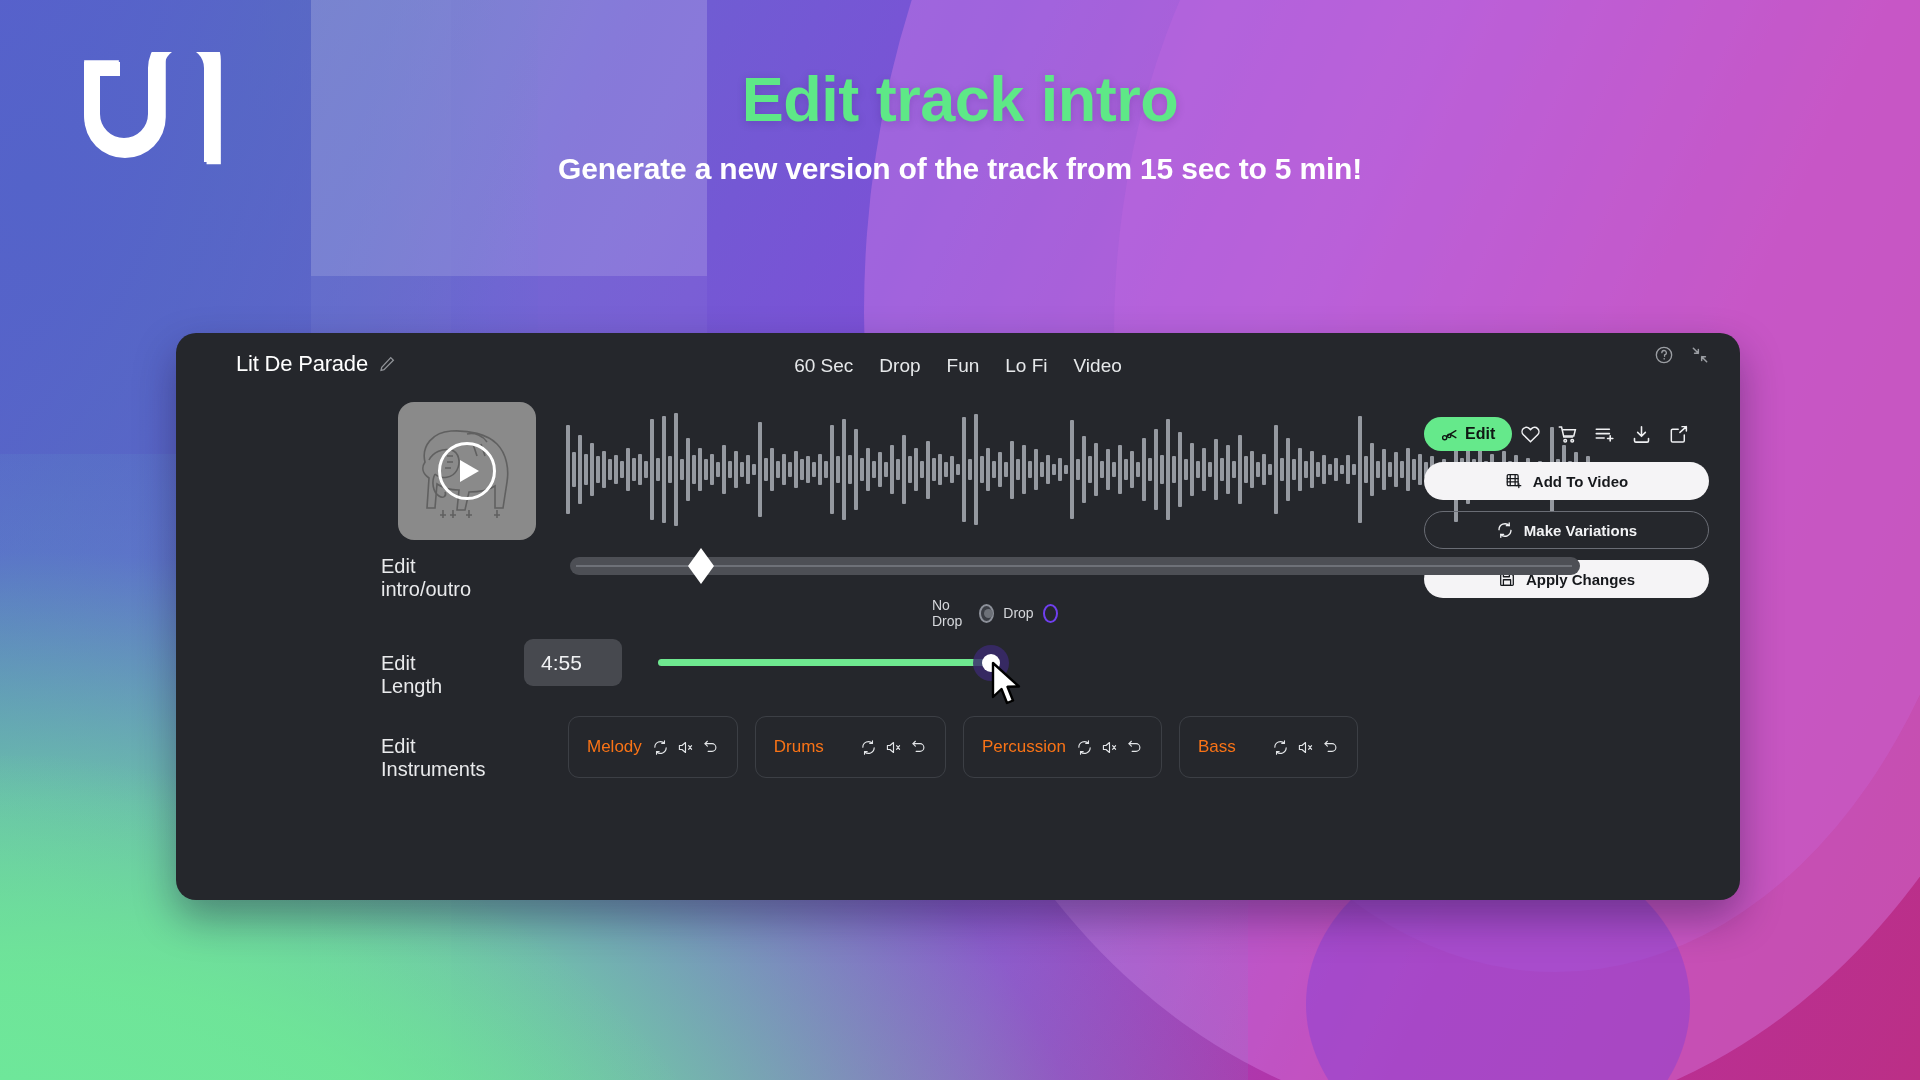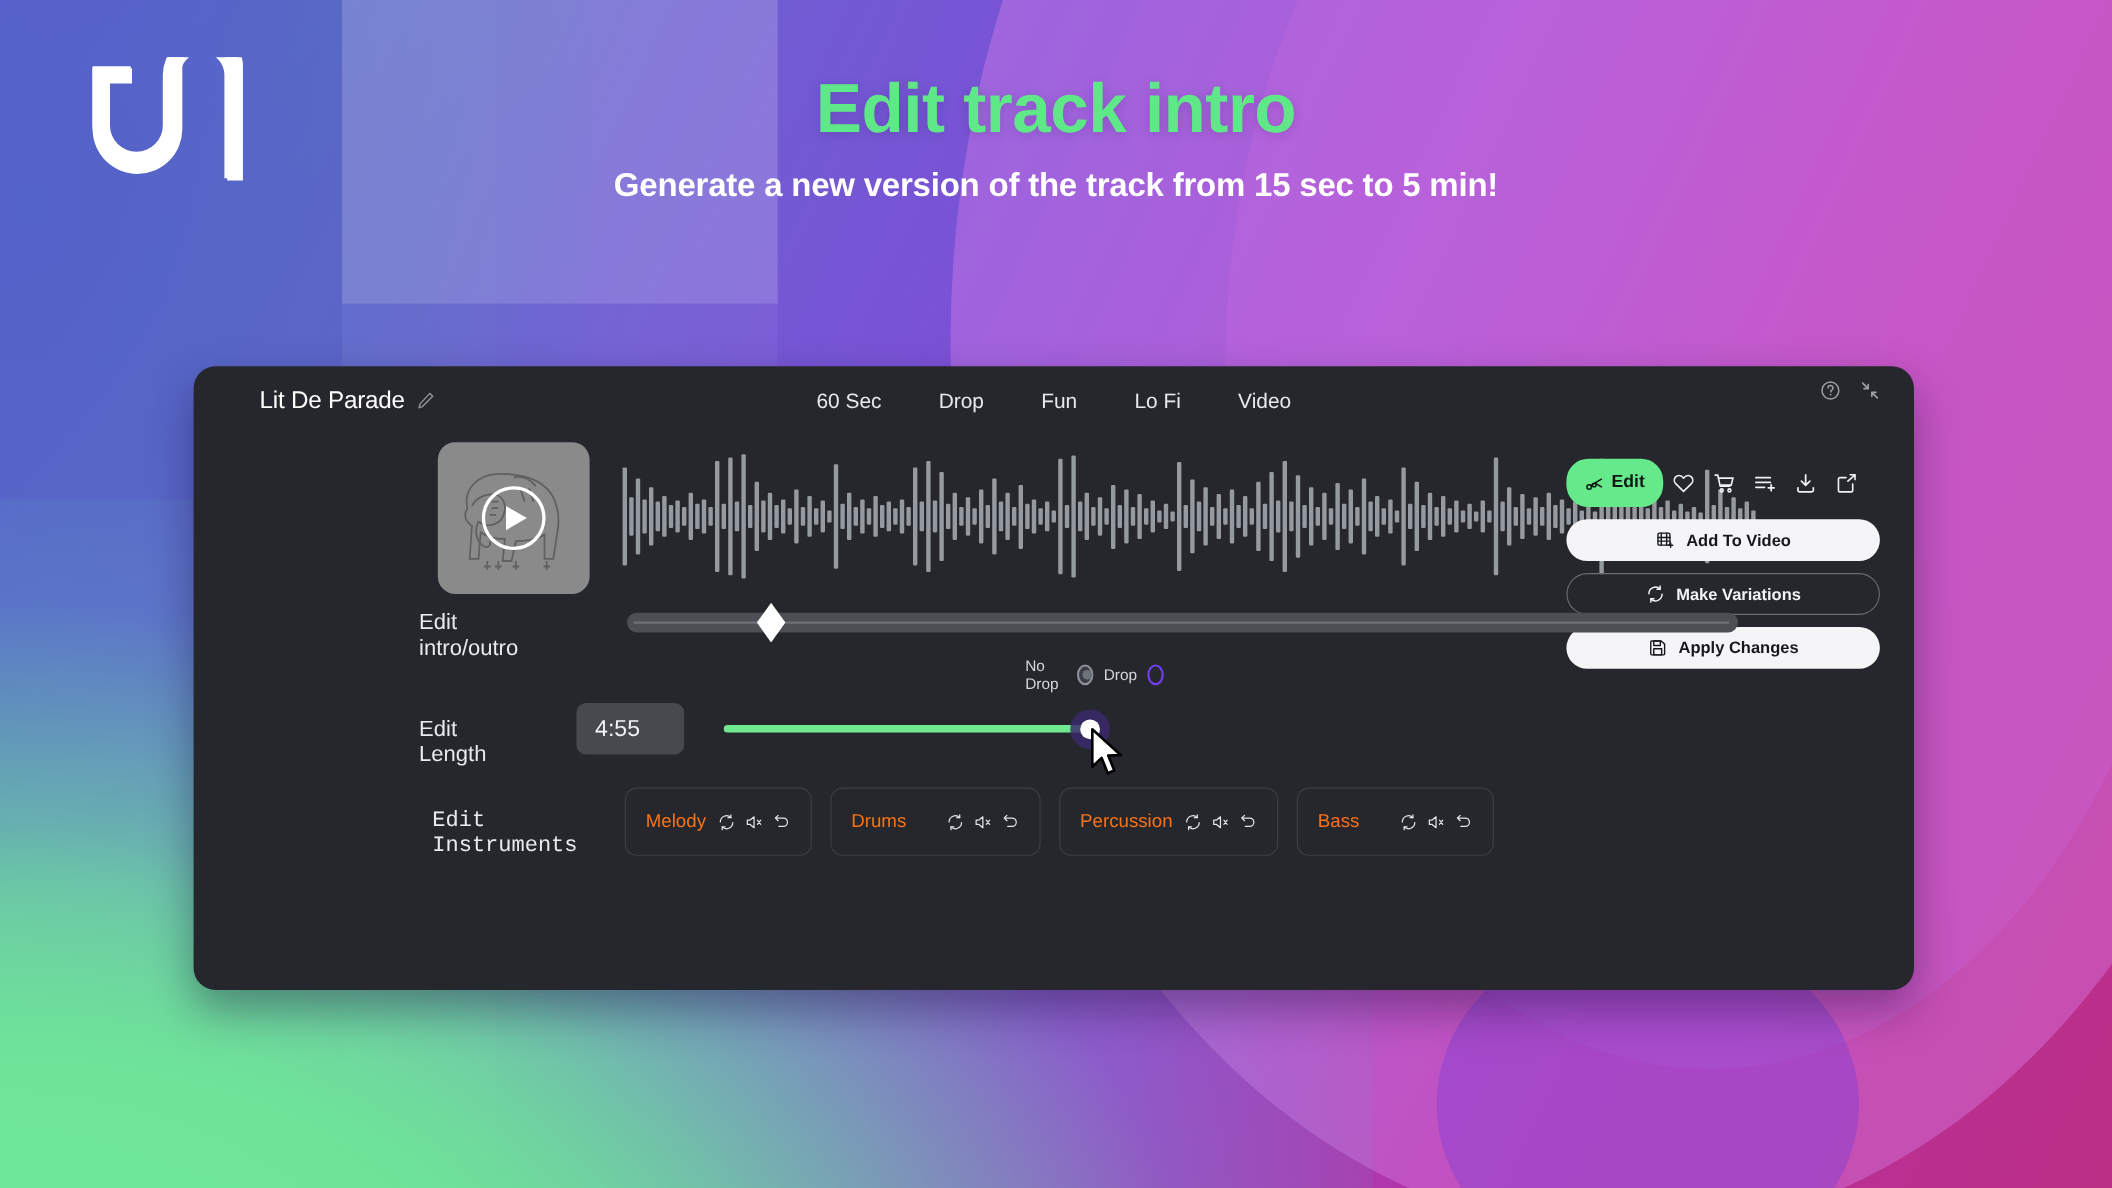--- a/index.html
+++ b/index.html
@@ -89,21 +89,21 @@
   }
   .track-title-row {
     position:absolute; left:60px; top:18px;
     display:flex; align-items:center; gap:10px;
   }
   .track-title { color:#fff; font-size:22px; font-weight:normal; letter-spacing:-0.2px; }
   .pencil-icon { width:18px; height:18px; opacity:.65; }
 
   .tag-row {
     position:absolute; left:0; right:0; top:22px;
-    display:flex; justify-content:center; gap:52px;
+    display:flex; justify-content:center; gap:26px;
   }
   .tag { color:#e6e8ea; font-size:19px; }
 
   .top-right-icons {
     position:absolute; right:30px; top:12px; display:flex; gap:16px; align-items:center;
   }
   .top-right-icons svg { width:20px; height:20px; opacity:.72; }
 
   
   .wave-row { position:absolute; left:0; right:0; top:64px; height:145px; }
@@ -124,21 +124,21 @@
   .waveform {
     position:absolute; left:390px; top:0; width:1020px; height:145px;
     display:flex; align-items:center; gap:2px;
   }
   .wbar { width:4px; background:#9599a0; border-radius:1px; flex:none; }
 
   .right-actions { position:absolute; right:26px; top:20px; width:290px; }
   .action-top { display:flex; align-items:center; gap:0; }
   .edit-btn {
     background:#65e98b; color:#0f1713; border:none; border-radius:20px;
-    height:44px; padding:0 17px; font-size:16px; font-weight:bold;
+    height:34px; padding:0 17px; font-size:16px; font-weight:bold;
     display:flex; align-items:center; gap:7px; cursor:pointer;
     font-family:"Liberation Sans",sans-serif;
   }
   .edit-btn svg { width:17px; height:17px; }
   .icon-btn {
     width:37px; height:34px; display:flex; align-items:center; justify-content:center;
     cursor:pointer; background:none; border:none;
   }
   .icon-btn svg { width:21px; height:21px; }
   .wide-btn {
@@ -198,21 +198,21 @@
     border-radius:50%; background:rgba(58,42,110,0.82);
   }
   .len-handle {
     position:absolute; left:806px; top:15px; width:18px; height:18px;
     border-radius:50%; background:#fff; cursor:grab;
   }
   .cursor { position:absolute; left:814px; top:22px; width:36px; height:48px; }
 
   
   #instRow { position:absolute; left:0; top:383px; height:62px; }
-  #instRow .row-label { position:absolute; left:217px; top:19px;font-family:Liberation Mono, monospace; }
+  #instRow .row-label { position:absolute; left:205px; top:19px; }
   .inst-list { position:absolute; left:392px; top:0; display:flex; gap:17px; }
   .inst-chip {
     height:62px; border:1px solid #3c3f45; border-radius:11px;
     display:flex; align-items:center; gap:10px; padding:0 18px;
     background:transparent;
   }
   .inst-name { color:#f97316; font-size:17px; white-space:nowrap; }
   .inst-icons { display:flex; align-items:center; gap:8px; }
   .inst-icons svg { width:17px; height:17px; cursor:pointer; }
 </style>

